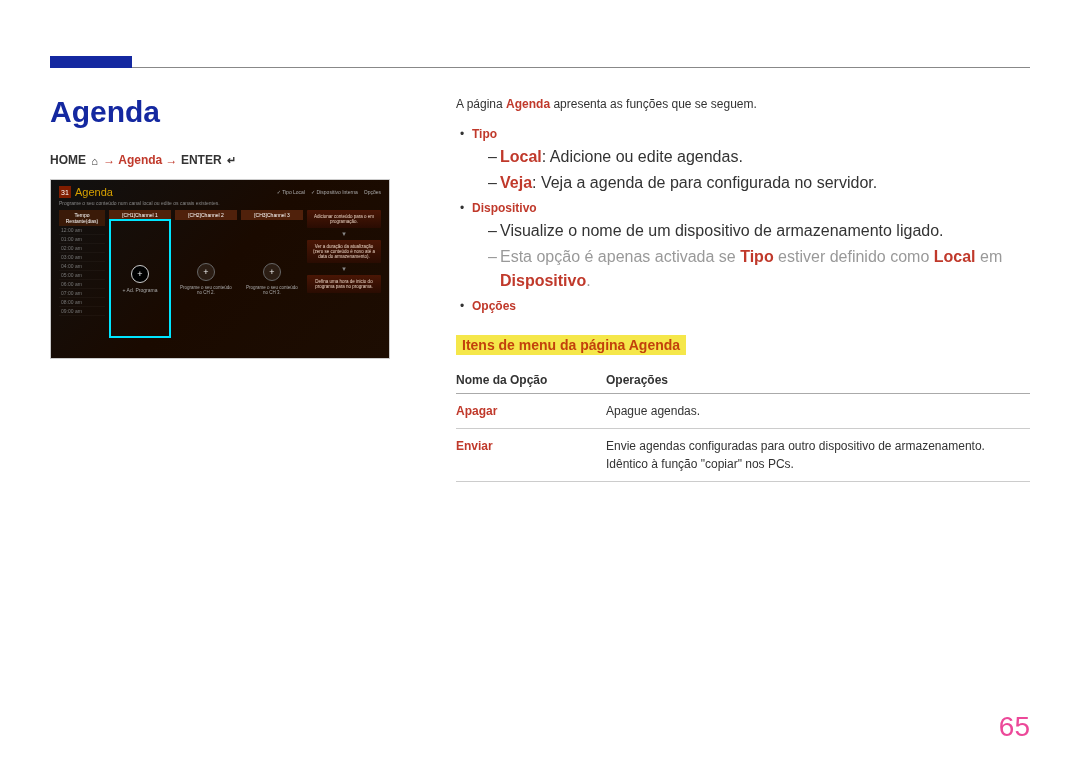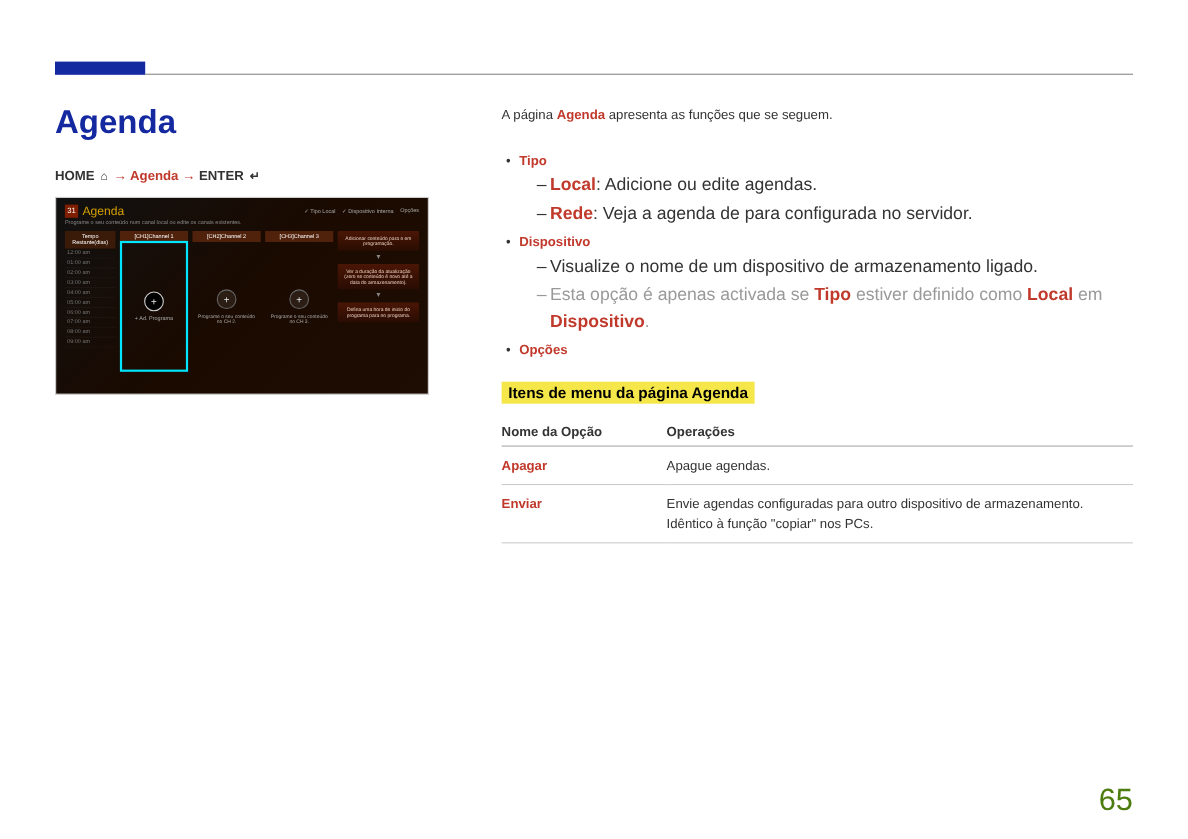--- a/index.html
+++ b/index.html
@@ -78,52 +78,52 @@
   .shot-ch-body { flex:1; display:flex; flex-direction:column; align-items:center; justify-content:center; gap:4px; color:#aaa; }
   .shot-ch-body.sel { border:2px solid #00e5ff; margin-top:-1px;}
   .plus-dot { width:18px;height:18px;border-radius:50%; background:rgba(255,255,255,0.08); border:1px solid #666; display:flex;align-items:center;justify-content:center; font-size:9px; color:#eee;}
   .plus-dot.big { background:#000; border-color:#ccc; }
   .shot-side { flex:1; display:flex; flex-direction:column; gap:4px; }
   .shot-card { background:linear-gradient(#4a1605,#2a0c02); color:#e8d0c0; font-size:4.5px; padding:4px; text-align:center; border-radius:1px;}
   .shot-arrow { text-align:center; color:#888; font-size:7px; line-height:4px;}
 
   
   .h2 { font-size: 18px; font-weight: 700; margin-bottom: 12px; }
-  .p { font-size: 12px; line-height: 1.5; margin-bottom: 24px; }
+  .p { font-size: 12px; line-height: 1.5; margin-bottom: 12px; }
   .strong-em { color:#c0392b; font-weight:700; }
   ul.bul { list-style: none; margin: 4px 0 10px 0; }
   ul.bul > li { font-size:12px; line-height:1.5; padding-left: 16px; position:relative; margin-bottom:2px;}
   ul.bul > li::before { content:"•"; position:absolute; left:4px; }
   ul.bul > li.key > .k { color:#c0392b; font-weight:700; }
   ul.sub { list-style:none; margin:2px 0 4px 0; }
   ul.sub > li { font-size:16px; line-height:1.5; padding-left:28px; position:relative; margin-bottom:2px;}
   ul.sub > li::before { content:"–"; position:absolute; left:16px; }
   .note { color:#999; }
   .note .strong-em { color:#c0392b; }
 
   .h3 {
     display:inline-block;
     background:#f5e74a;
-    color:#000000;
+    color:#c2410c;
     font-weight:700;
     font-size:14px;
     padding:2px 6px;
     margin: 10px 0 12px 0;
   }
   table.opts { width:100%; border-collapse: collapse; font-size:12px; }
   table.opts thead th { text-align:left; font-weight:700; padding: 6px 0; border-bottom:1px solid #aaa; }
   table.opts thead th:first-child { width:150px; }
   table.opts tbody td { padding: 8px 0; border-bottom:1px solid #ccc; vertical-align:top; line-height:1.5;}
   table.opts tbody td:first-child { color:#c0392b; font-weight:700; }
 
   .page-num {
     position:absolute;
     right:50px;
     bottom:20px;
-    color:#4d7c0f;
+    color:#ec4899;
     font-size:28px;
   }
 </style>
 </head>
 <body>
 
 <div class="top-accent"></div>
 <div class="top-rule"></div>
 
 <div class="page">
@@ -208,21 +208,21 @@
 
       <p class="p">
         <span>A página </span><span class="strong-em">Agenda</span><span> apresenta as funções que se seguem.</span>
       </p>
 
       <ul class="bul">
         <li class="key">
           <span class="k">Tipo</span>
           <ul class="sub">
             <li><span class="strong-em">Local</span><span>: Adicione ou edite agendas.</span></li>
-            <li><span class="strong-em">Rede</span><span>: Veja a agenda de para configurada no servidor.</span></li>
+            <li><span class="strong-em">Veja</span><span>: Veja a agenda de para configurada no servidor.</span></li>
           </ul>
         </li>
         <li class="key">
           <span class="k">Dispositivo</span>
           <ul class="sub">
             <li>Visualize o nome de um dispositivo de armazenamento ligado.</li>
             <li class="note">
               <span>Esta opção é apenas activada se </span><span class="strong-em">Tipo</span><span> estiver definido como </span><span class="strong-em">Local</span><span> em </span><span class="strong-em">Dispositivo</span><span>.</span>
             </li>
           </ul>

